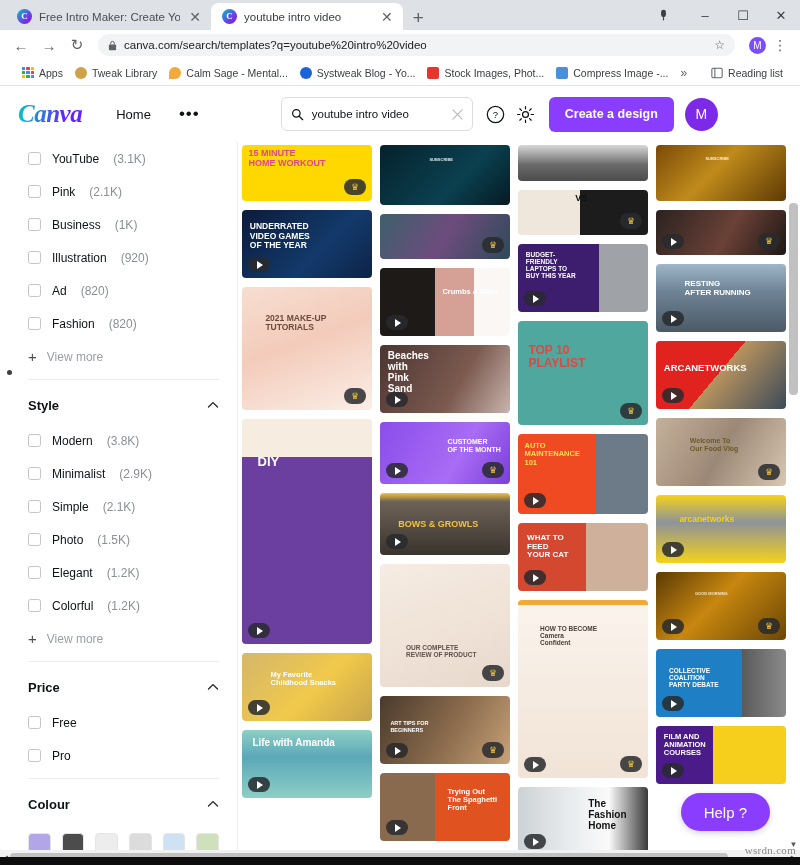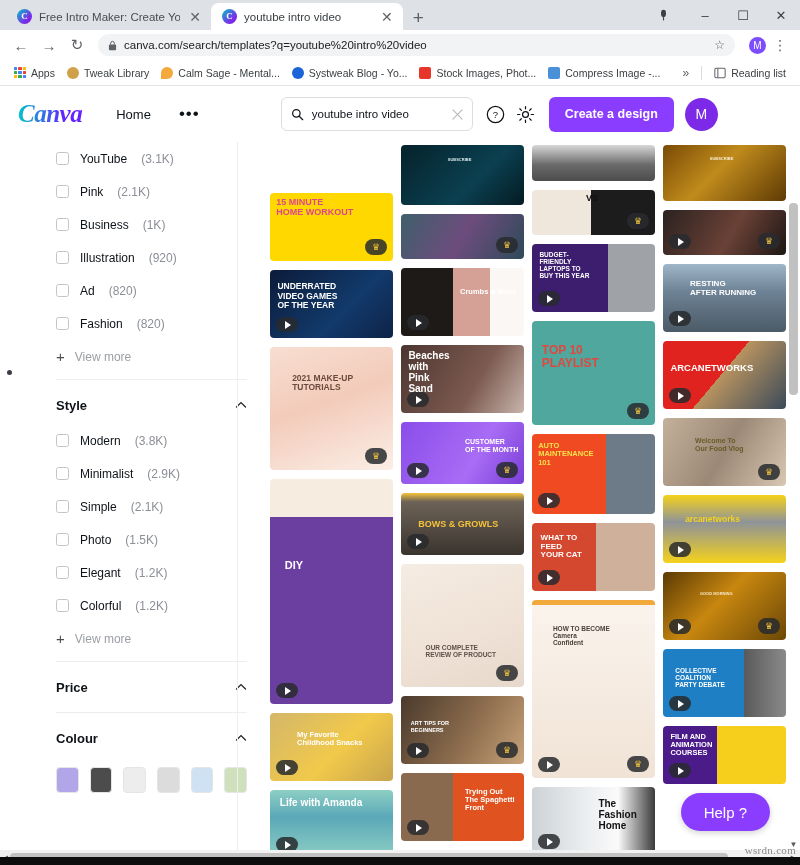--- a/index.html
+++ b/index.html
@@ -50,21 +50,21 @@
   .omnibox .url { flex: 1; white-space: nowrap; overflow: hidden; }
   .star { color: #5f6368; font-size: 12px; cursor: pointer; }
   .avatar-sm {
     width: 17px; height: 17px; border-radius: 50%; background: #7c4dff; color: #fff;
     font-size: 10px; line-height: 17px; text-align: center; margin-left: 6px; cursor: pointer;
   }
   .kebab { font-size: 14px; color: #5f6368; padding: 0 5px; cursor: pointer; line-height: 1; }
 
   .bookmarks {
     height: 26px; background: #fff; border-bottom: 1px solid #e3e3e3;
-    display: flex; align-items: center; padding: 0 14px; gap: 12px; font-size: 10.5px; color: #3c4043;
+    display: flex; align-items: center; padding: 0 22px; gap: 12px; font-size: 10.5px; color: #3c4043;
   }
   .bm { display: flex; align-items: center; gap: 5px; white-space: nowrap; cursor: pointer; }
   .bm-ico { width: 12px; height: 12px; border-radius: 2px; flex: 0 0 12px; }
   .bm-apps-grid {
     width: 12px; height: 12px; display: grid; grid-template: repeat(3,1fr)/repeat(3,1fr); gap: 1px;
   }
   .bm-apps-grid i { background: #4285f4; border-radius: 0.5px; }
   .bm-apps-grid i:nth-child(2){background:#ea4335}.bm-apps-grid i:nth-child(3){background:#fbbc05}
   .bm-apps-grid i:nth-child(4){background:#34a853}.bm-apps-grid i:nth-child(5){background:#4285f4}
   .bm-apps-grid i:nth-child(6){background:#ea4335}.bm-apps-grid i:nth-child(7){background:#fbbc05}
@@ -102,21 +102,21 @@
   .avatar-lg {
     width: 33px; height: 33px; border-radius: 50%; background: #7d2ae8; color: #fff;
     font-size: 14px; line-height: 33px; text-align: center; margin-left: 11px; cursor: pointer;
   }
 
   .body-area { display: flex; height: 723px; position: relative; }
 
   
   .sidebar {
     width: 237px; flex: 0 0 237px; background: #fff; padding: 0 18px 0 28px;
-    position: relative; overflow: hidden; margin-left: 28px;
+    position: relative; overflow: hidden;
   }
   .sb-row { display: flex; align-items: center; gap: 11px; height: 33px; cursor: pointer; }
   .cb { width: 13px; height: 13px; border: 1.3px solid #c3c5c9; border-radius: 2.5px; flex: 0 0 13px; background: #fff; }
   .sb-label { font-size: 12px; color: #0e1318; }
   .sb-count { font-size: 12px; color: #8b8f96; margin-left: 3px; }
   .sb-more { display: flex; align-items: center; gap: 10px; height: 33px; font-size: 12px; color: #9a9ea4; cursor: pointer; }
   .sb-more .plus { font-size: 15px; color: #4a4d52; line-height: 1; }
   .sb-div { height: 1px; background: #ecedef; margin: 6px 0; }
   .sb-head { display: flex; align-items: center; justify-content: space-between; height: 38px; cursor: pointer; }
   .sb-head b { font-size: 13px; color: #0e1318; }
@@ -386,20 +386,30 @@
           <span class="plus">+</span>
           <span>View more</span>
         </div>
         <div class="sb-div"></div>
         <div class="sb-head">
           <b>Price</b>
           <svg class="chev" viewBox="0 0 12 12">
               <path d="M1.5 8L6 3.6 10.5 8" fill="none" stroke="#23262b" stroke-width="1.3" stroke-linecap="round"></path>
             </svg>
         </div>
+        <div id="price-filters">
+            <div class="sb-row">
+              <span class="cb"></span>
+              <span class="sb-label">Free</span>
+            </div>
+            <div class="sb-row">
+              <span class="cb"></span>
+              <span class="sb-label">Pro</span>
+            </div>
+          </div>
         <div class="sb-div"></div>
         <div class="sb-head">
           <b>Colour</b>
           <svg class="chev" viewBox="0 0 12 12">
               <path d="M1.5 8L6 3.6 10.5 8" fill="none" stroke="#23262b" stroke-width="1.3" stroke-linecap="round"></path>
             </svg>
         </div>
         <div class="swatches" id="colour-swatches">
             <span class="sw" style="background: rgb(179, 166, 232);"></span>
             <span class="sw" style="background: rgb(76, 76, 76);"></span>
@@ -407,21 +417,21 @@
             <span class="sw" style="background: rgb(220, 220, 220);"></span>
             <span class="sw" style="background: rgb(207, 226, 243);"></span>
             <span class="sw" style="background: rgb(207, 224, 189);"></span>
           </div>
       </div>
       <div class="sidebar-divider"></div>
       <div class="sb-resize-dot"></div>
 
       <div class="grid-wrap">
         <div class="grid" id="template-grid">
-            <div class="card" title="15 Minute Home Workout" style="height: 68px; background: rgb(255, 216, 0); margin-top: 48px;">
+            <div class="card" title="15 Minute Home Workout" style="height: 56px; background: rgb(255, 216, 0);">
               <div class="inner">
                 <div class="ttl" style="color: rgb(224, 70, 140); font-size: 9px; left: 5%; top: 8%; max-width: 91%;">15 MINUTE
 HOME WORKOUT</div>
                 <span class="crown">♛</span>
               </div>
             </div>
             <div class="card" title="Underrated Video Games of the Year" style="height: 68px; background: linear-gradient(135deg, rgb(12, 27, 58), rgb(18, 58, 107) 60%, rgb(14, 35, 72));">
               <div class="inner">
                 <div class="ttl" style="color: rgb(255, 255, 255); font-size: 8.5px; left: 6%; top: 18%; max-width: 90%;">UNDERRATED
 VIDEO GAMES
@@ -431,21 +441,21 @@
             </div>
             <div class="card" title="2021 Make-Up Tutorials" style="height: 123px; background: linear-gradient(160deg, rgb(247, 222, 209) 0%, rgb(243, 203, 186) 45%, rgb(251, 238, 230) 100%);">
               <div class="inner">
                 <div class="ttl" style="color: rgb(107, 74, 61); font-size: 8.5px; left: 18%; top: 22%; max-width: 78%;">2021 MAKE-UP
 TUTORIALS</div>
                 <span class="crown">♛</span>
               </div>
             </div>
             <div class="card" title="DIY Easy Ganpati Decoration Ideas" style="height: 225px; background: linear-gradient(rgb(246, 236, 224) 0%, rgb(246, 236, 224) 17%, rgb(107, 63, 160) 17%, rgb(107, 63, 160) 100%);">
               <div class="inner">
-                <div class="ttl" style="color: rgb(255, 255, 255); font-size: 11px; left: 12%; top: 16%; max-width: 84%; margin-top: 44px;">DIY</div>
+                <div class="ttl" style="color: rgb(255, 255, 255); font-size: 13px; left: 12%; top: 16%; max-width: 84%;">DIY</div>
                 <span class="play"></span>
               </div>
             </div>
             <div class="card" title="My Favourite Childhood Snacks" style="height: 68px; background: linear-gradient(135deg, rgb(212, 183, 106), rgb(241, 201, 74) 55%, rgb(200, 164, 77));">
               <div class="inner">
                 <div class="ttl" style="color: rgb(255, 255, 255); font-size: 7.5px; left: 22%; top: 26%; max-width: 74%;">My Favorite
 Childhood Snacks</div>
                 <span class="play"></span>
               </div>
             </div>

